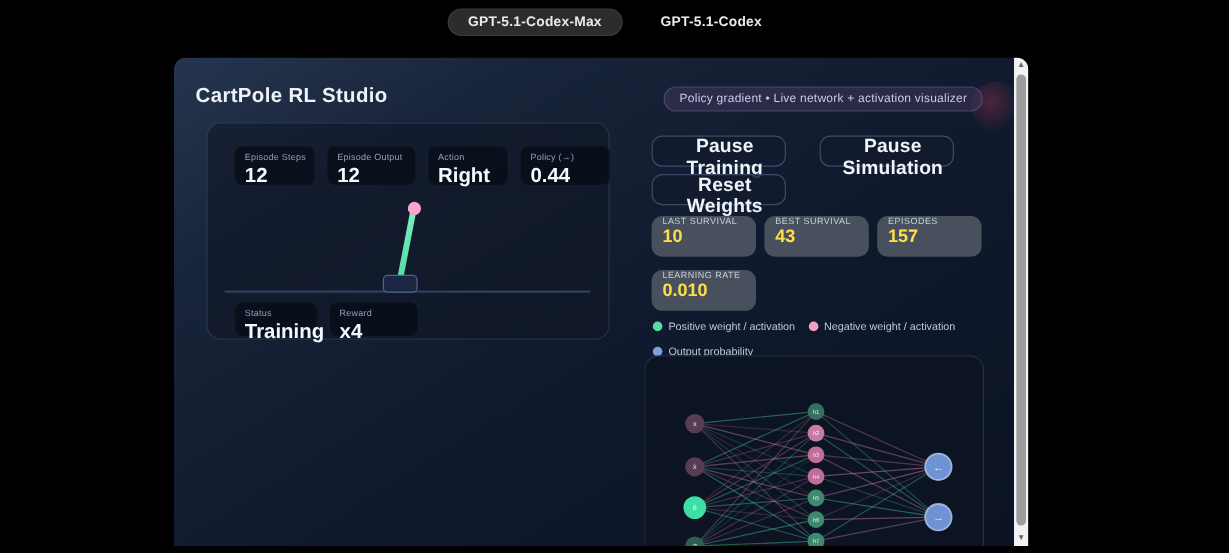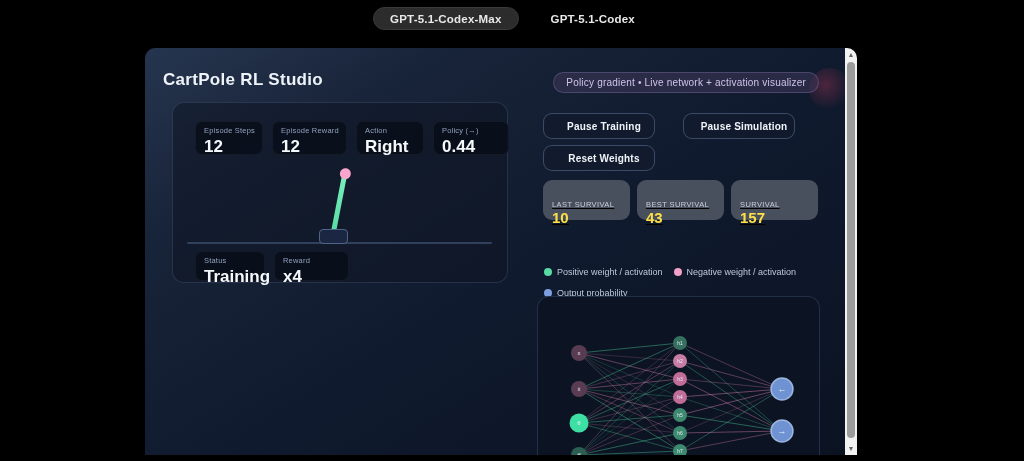--- a/index.html
+++ b/index.html
@@ -48,29 +48,29 @@
   .pole-assembly { position:absolute; left:158px; top:69px; width:5px; height:60px;
                    transform-origin:50% 100%; transform:rotate(11deg); }
   .pole-rod { width:5px; height:60px; background:linear-gradient(180deg,#7bf0c0,#57dba3);
               border-radius:3px; }
   .pole-ball { position:absolute; left:50%; top:-5px; transform:translateX(-50%);
                width:11px; height:11px; border-radius:50%; background:#f9a6cc; }
 
   
   .btn { position:absolute; width:112px; height:26px; background:rgba(18,27,45,.85);
          border:1px solid rgba(128,152,196,.38); border-radius:9px; color:#f0f4fa;
-         font-family:"Liberation Sans", sans-serif; font-size:10px; font-weight:700;
+         font-family:"Liberation Sans", sans-serif; font-size:16px; font-weight:700;
          cursor:pointer; letter-spacing:.2px;padding-left:10px; }
   #btn-0 { left:398px; top:65px; }
   #btn-1 { left:538px; top:65px; }
   #btn-2 { left:398px; top:97px; }
 
   .stat-grid { position:absolute; left:398px; top:132px; width:276px;
                display:flex; flex-wrap:wrap; column-gap:7px; row-gap:11px; }
-  .tcard { width:87px; height:34px; background:#49505d; border-radius:9px; padding:20px 9px;text-decoration:underline; }
+  .tcard { width:87px; height:34px; background:#49505d; border-radius:9px; padding:0 9px; }
   .tcard-label { font-size:7.5px; color:#c8cfda; letter-spacing:.4px; white-space:nowrap; }
   .tcard-value { font-size:15px; font-weight:800; color:#fde047; margin-top:0px; }
 
   .legend { position:absolute; left:399px; top:219px; width:280px;
             display:flex; flex-wrap:wrap; column-gap:14px; row-gap:7px;gap:11px; }
   .legend-item { display:flex; align-items:center; gap:5px; }
   .dot { width:8px; height:8px; border-radius:50%; flex:none; }
   .legend-label { font-size:9px; color:#bcc8da; white-space:nowrap; }
 
   
@@ -104,21 +104,21 @@
       <div class="title">CartPole RL Studio</div>
       <div class="badge">Policy gradient • Live network + activation visualizer</div>
 
       <div class="sim-card">
         <div class="chip-row" id="sim-stats">
             <div class="chip" style="width: 68px;">
               <div class="chip-label">Episode Steps</div>
               <div class="chip-value">12</div>
             </div>
             <div class="chip" style="width: 75px;">
-              <div class="chip-label">Episode Reward</div>
+              <div class="chip-label">Episode Output</div>
               <div class="chip-value">12</div>
             </div>
             <div class="chip" style="width: 68px;">
               <div class="chip-label">Action</div>
               <div class="chip-value">Right</div>
             </div>
             <div class="chip" style="width: 76px;">
               <div class="chip-label">Policy (→)</div>
               <div class="chip-value">0.44</div>
             </div>
@@ -148,22 +148,26 @@
       <div class="stat-grid" id="training-stats">
           <div class="tcard">
             <div class="tcard-label">LAST SURVIVAL</div>
             <div class="tcard-value">10</div>
           </div>
           <div class="tcard">
             <div class="tcard-label">BEST SURVIVAL</div>
             <div class="tcard-value">43</div>
           </div>
           <div class="tcard">
-            <div class="tcard-label">SURVIVAL</div>
+            <div class="tcard-label">EPISODES</div>
             <div class="tcard-value">157</div>
+          </div>
+          <div class="tcard">
+            <div class="tcard-label">LEARNING RATE</div>
+            <div class="tcard-value">0.010</div>
           </div>
         </div>
       <div class="legend" id="legend">
           <span class="legend-item">
             <span class="dot" style="background: rgb(87, 219, 163);"></span>
             <span class="legend-label">Positive weight / activation</span>
           </span>
           <span class="legend-item">
             <span class="dot" style="background: rgb(242, 160, 200);"></span>
             <span class="legend-label">Negative weight / activation</span>

